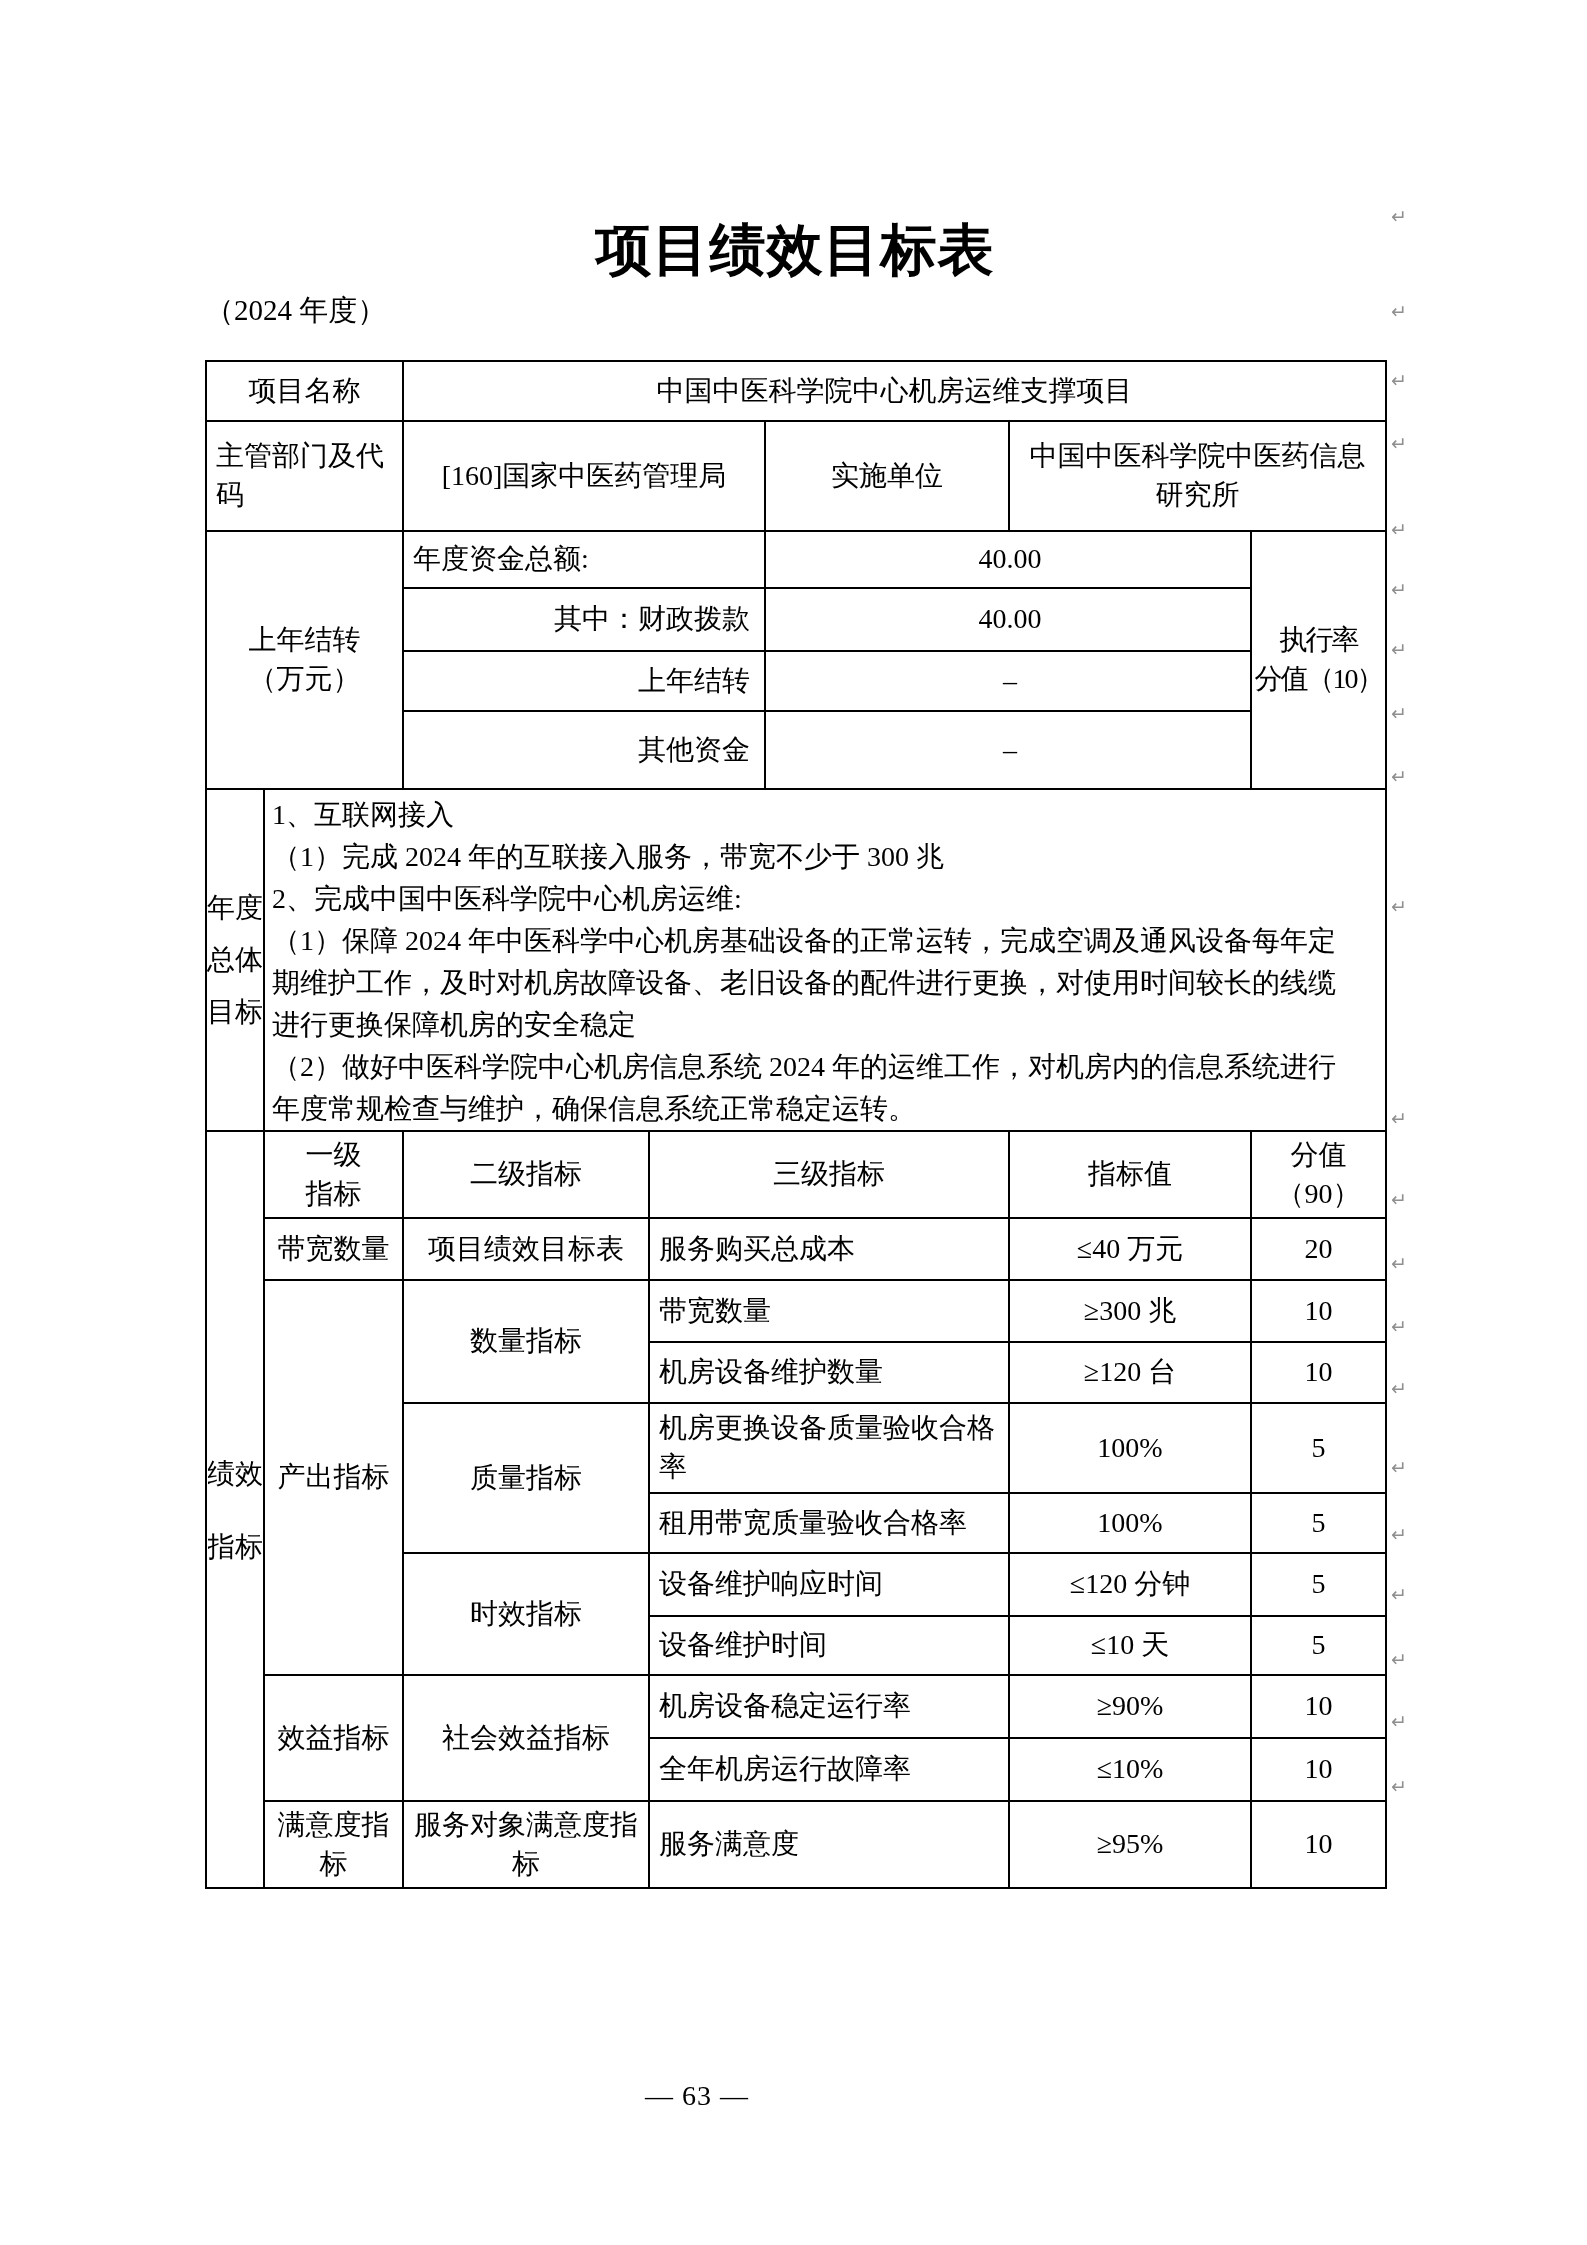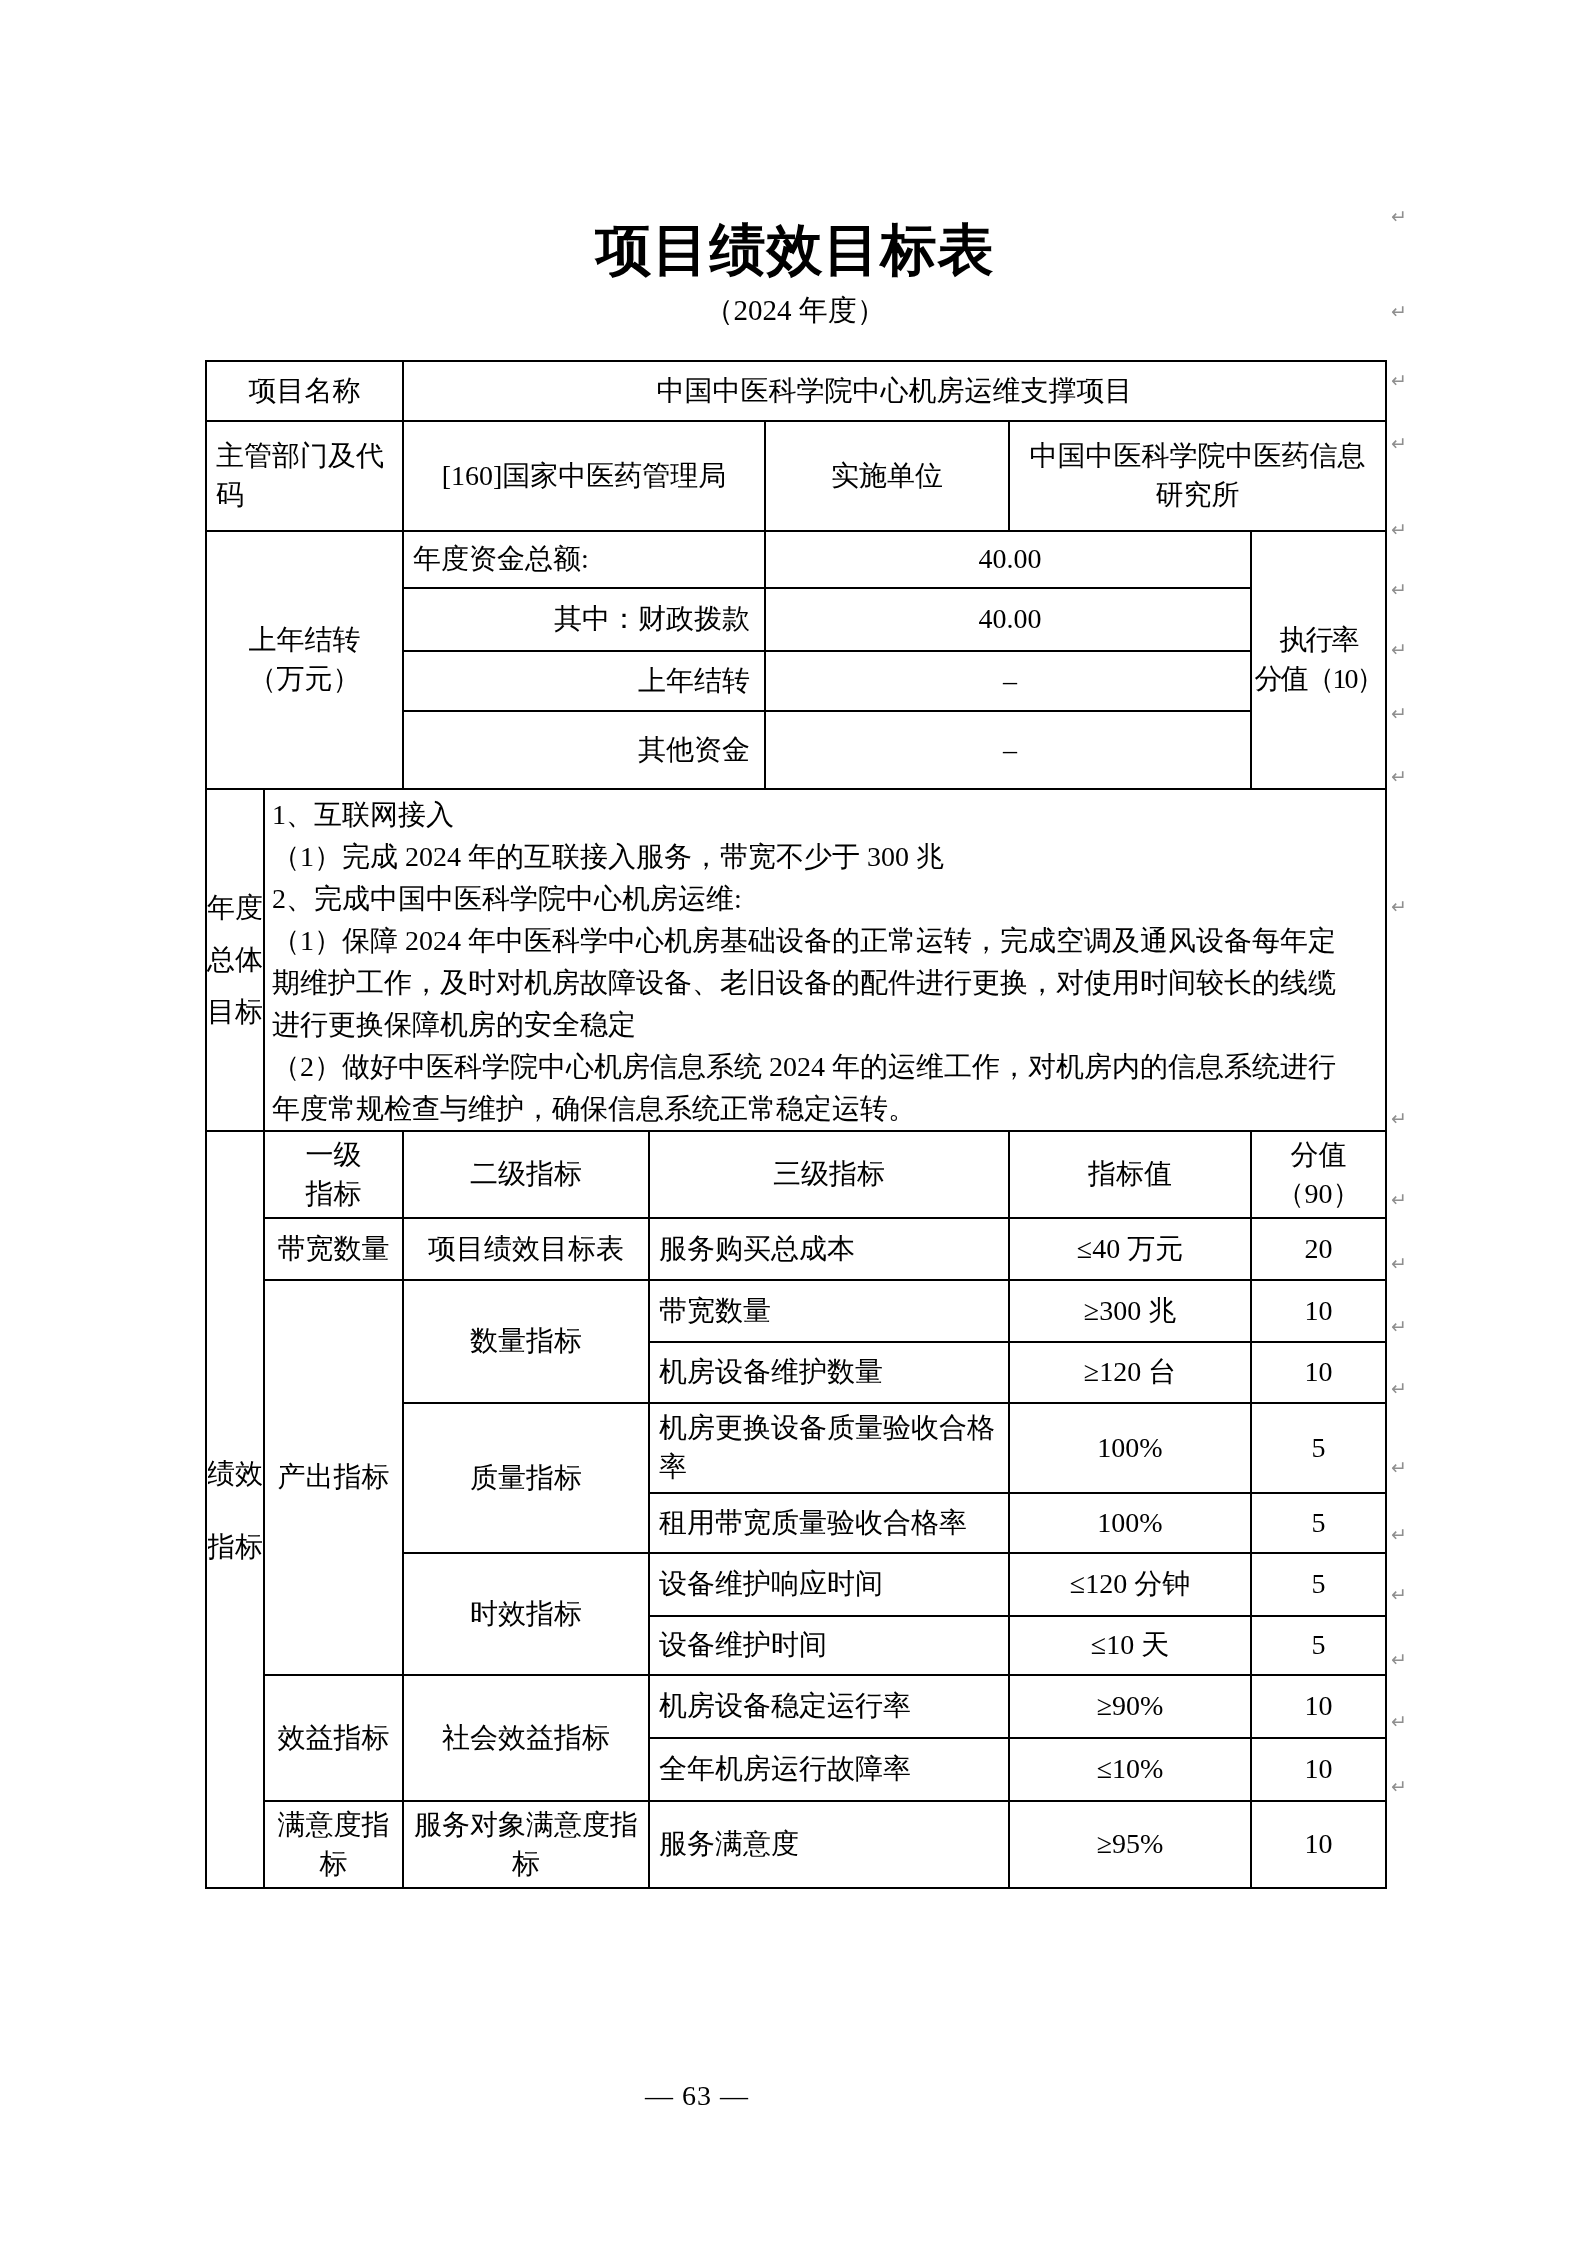--- a/index.html
+++ b/index.html
@@ -8,21 +8,21 @@
     position:relative; width:1587px; height:2245px; background:#ffffff;
     font-family:"Liberation Serif","DejaVu Serif",serif; color:#000;
     margin:0 auto; overflow:hidden;
   }
   .title {
     position:absolute; top:213px; left:205px; width:1180px; text-align:center;
     font-family:"Liberation Sans","DejaVu Sans",sans-serif; font-weight:bold;
     font-size:56px; letter-spacing:1px;
   }
   .subtitle {
-    position:absolute; top:291px; left:205px; width:1180px; text-align:center;
+    position:absolute; top:291px; left:205px; width:1180px; text-align:left;
     font-size:29px;
   }
   table.main {
     position:absolute; left:205px; top:360px; width:1180px;
     border-collapse:collapse; table-layout:fixed;
   }
   .main td {
     border:2px solid #000; font-size:28px; line-height:1.38;
     text-align:center; vertical-align:middle; padding:0 5px;
     white-space:pre-line; overflow:hidden;

